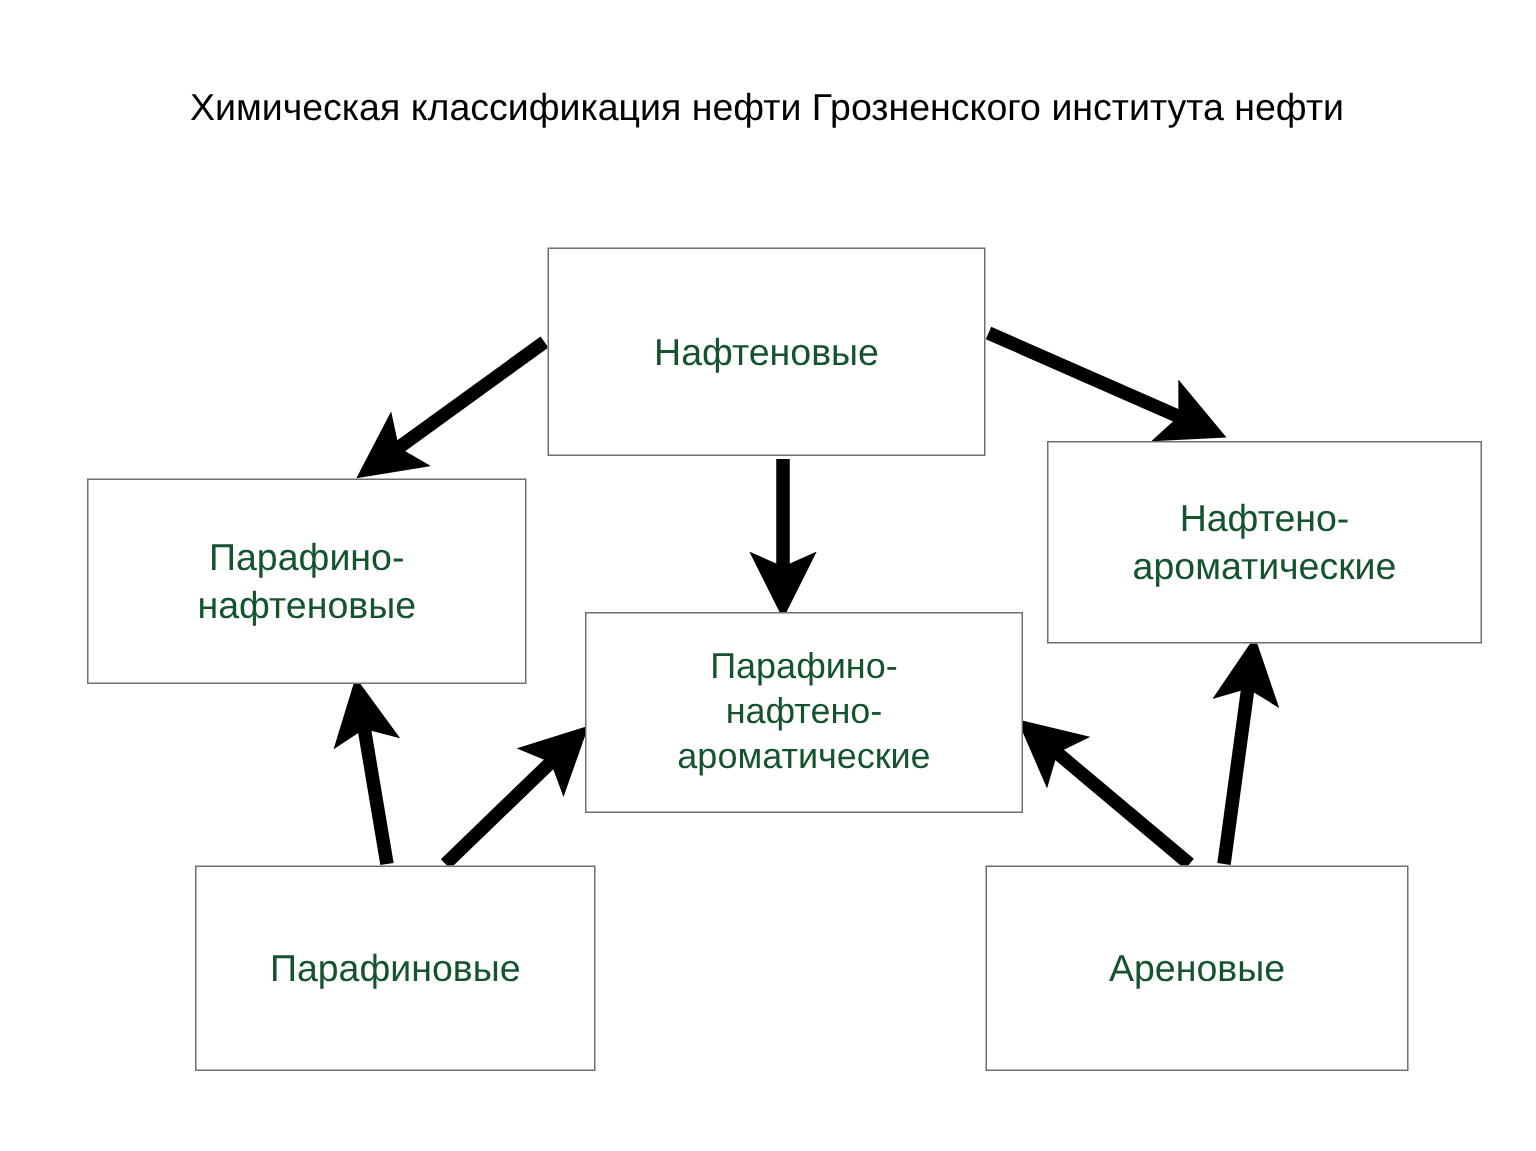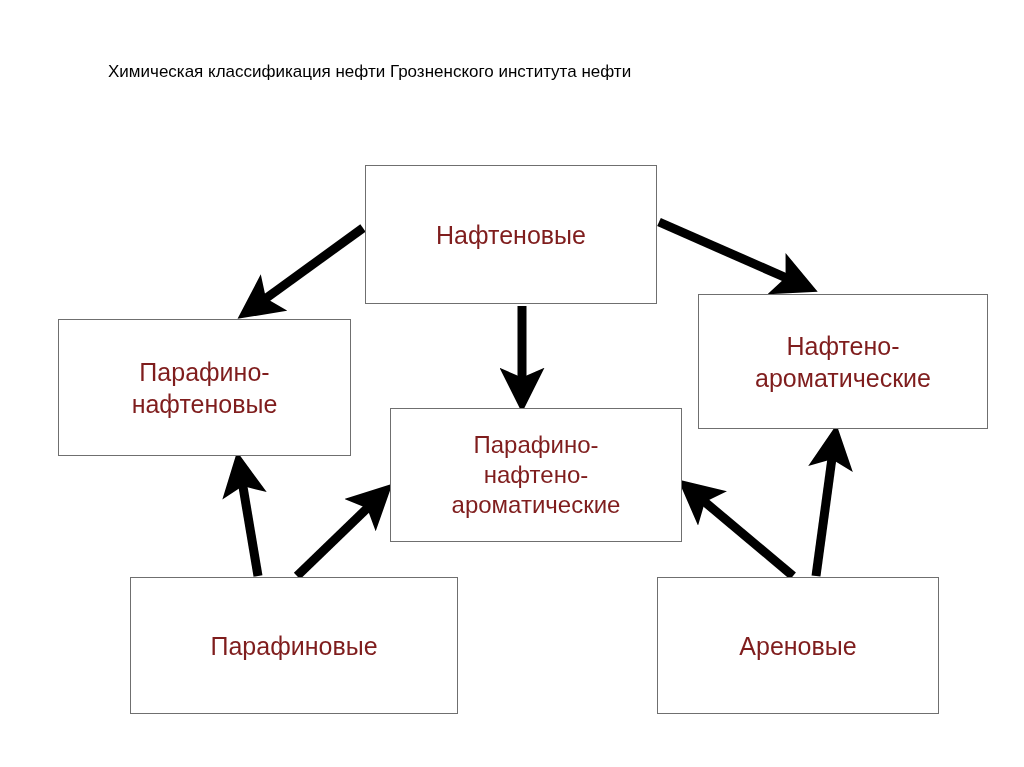--- a/index.html
+++ b/index.html
@@ -13,25 +13,25 @@
   }
   #page {
     position: relative;
     width: 1024px;
     height: 767px;
     background: #ffffff;
     overflow: hidden;
   }
   #diagram-title {
     position: absolute;
-    left: 108px;
+    left: 96px;
     top: 55px;
     width: 800px;
-    text-align: left;
-    font-size: 17px;
+    text-align: right;
+    font-size: 25px;
     line-height: 34px;
     color: #000000;
     white-space: pre-line;
   }
   svg#edges {
     position: absolute;
     left: 0;
     top: 0;
     width: 1024px;
     height: 767px;
@@ -40,29 +40,29 @@
     position: absolute;
     box-sizing: border-box;
     border: 1.4px solid #6f6f6f;
     background: #ffffff;
     display: flex;
     align-items: center;
     justify-content: center;
     text-align: center;
     font-size: 25px;
     line-height: 32px;
-    color: #7f1d1d;
+    color: #14532d;
     white-space: pre-line;
     z-index: 2;
   }
   .node.n-naphthenic      { left: 365px; top: 165px; width: 292px; height: 139px; }
   .node.n-paraffin-naph   { left: 58px;  top: 319px; width: 293px; height: 137px; }
   .node.n-naph-arom       { left: 698px; top: 294px; width: 290px; height: 135px; }
   .node.n-pna             { left: 390px; top: 408px; width: 292px; height: 134px; font-size: 24px; line-height: 30px; }
-  .node.n-paraffinic      { left: 130px; top: 577px; width: 328px; height: 137px; }
+  .node.n-paraffinic      { left: 130px; top: 577px; width: 267px; height: 137px; }
   .node.n-arenic          { left: 657px; top: 577px; width: 282px; height: 137px; }
 </style>
 </head>
 <body>
 
 <div id="page">
 
   <div id="diagram-title">Химическая классификация нефти Грозненского института нефти</div>
 
   <svg id="edges" viewBox="0 0 1024 767" xmlns="http://www.w3.org/2000/svg">

